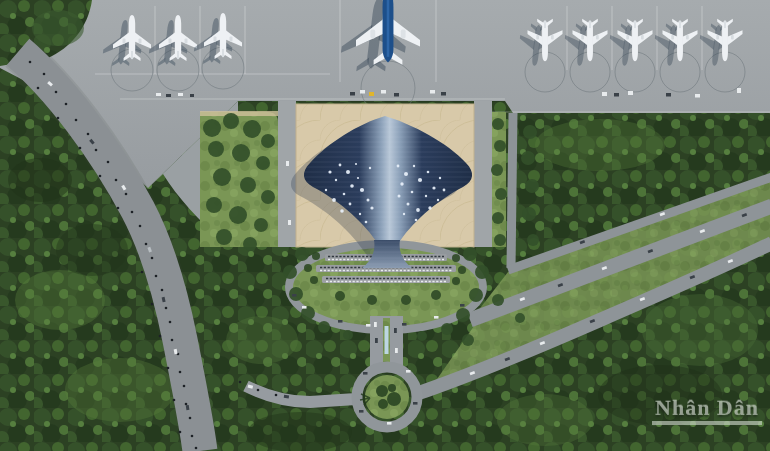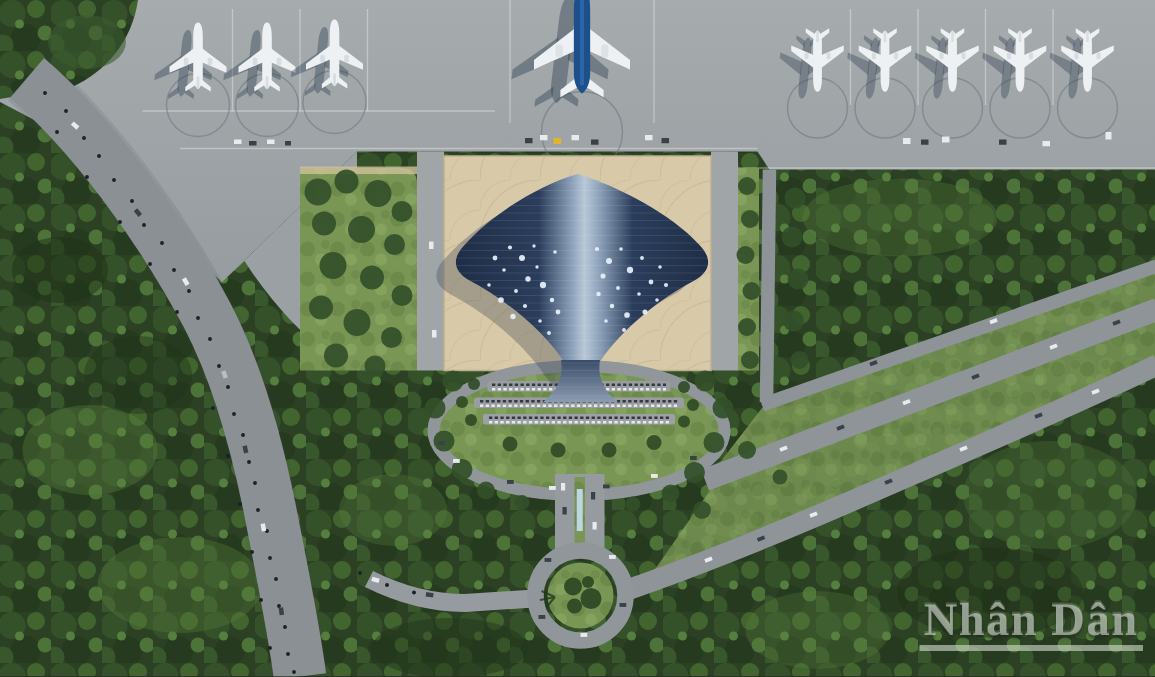--- a/index.html
+++ b/index.html
@@ -1,20 +1,20 @@
 <!DOCTYPE html>
 <html><head>
 <meta charset="utf-8">
 <style>
   html,body{margin:0;padding:0;background:#222;}
   #stage{position:relative;width:770px;height:451px;overflow:hidden;
          font-family:"Liberation Sans",sans-serif;background:#2c4123;}
   #stage svg{position:absolute;left:0;top:0;display:block;}
   .watermark{position:absolute;right:8px;top:397px;
-    font-family:"Liberation Serif",serif;font-weight:bold;font-size:31px;
+    font-family:"Liberation Serif",serif;font-weight:bold;font-size:22px;
     letter-spacing:1px;color:rgba(208,216,205,0.62);
     border-bottom:4px solid rgba(208,216,205,0.62);
     padding:0 3px 2px 3px;line-height:1.0;
     text-shadow:0 2px 2px rgba(25,35,25,0.55), 0 -1px 0 rgba(255,255,255,0.18);}
 </style>
 </head>
 <body>
 
 <div id="stage">
 <svg width="770" height="451" viewBox="0 0 770 451">

